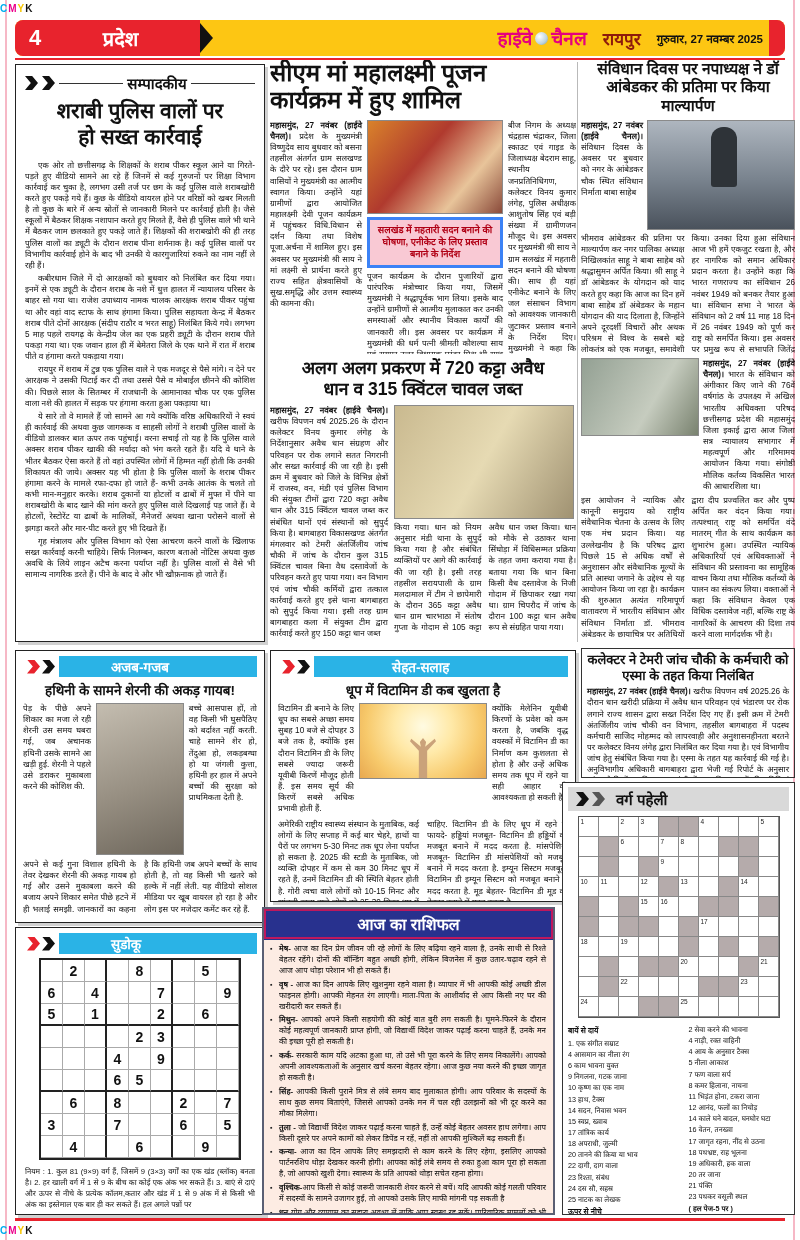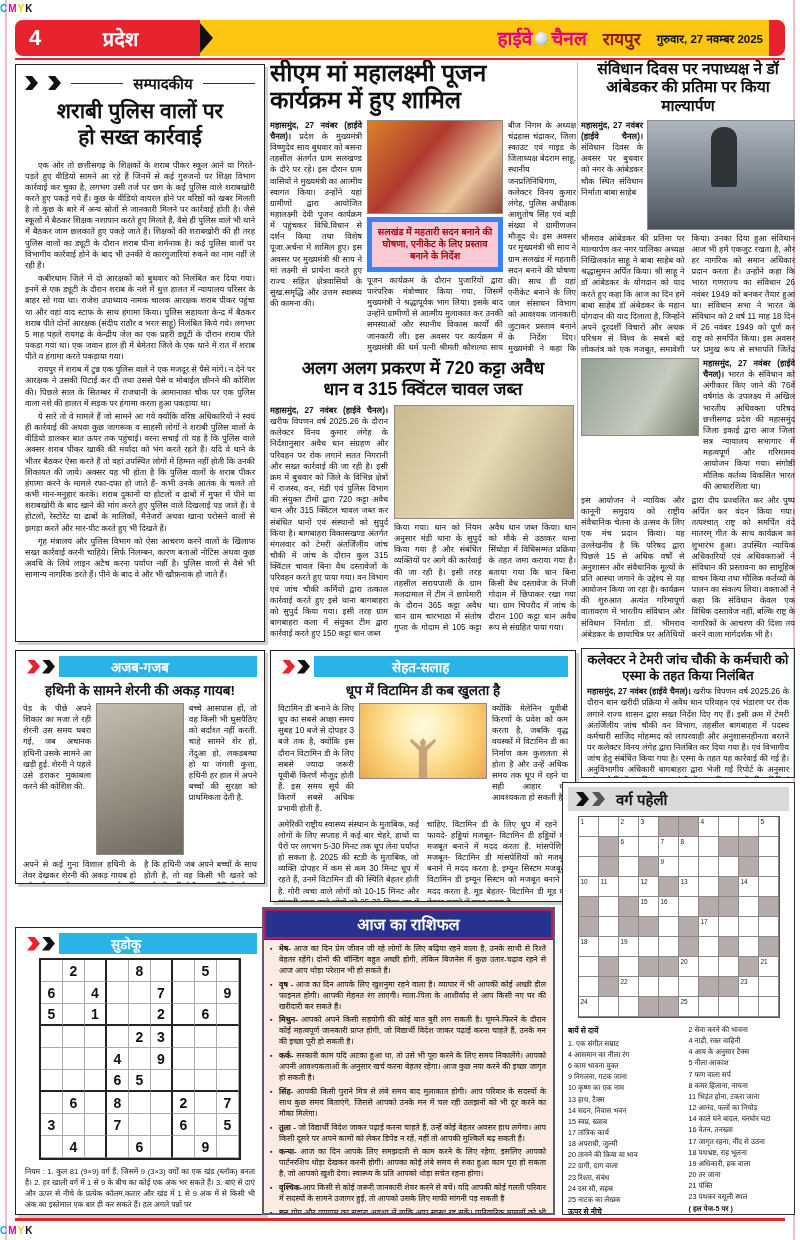--- a/index.html
+++ b/index.html
@@ -28,57 +28,57 @@
   .abs{position:absolute;}
   .box{border:1.5px solid #222;box-shadow:3px 3px 0 rgba(0,0,0,.18);background:#fff;overflow:hidden;}
   .body-t{font-size:8.2px;line-height:1.36;text-align:justify;}
   .body-t p{margin:0 0 2px;text-indent:13px;}
   .dl{font-weight:bold;}
   .photo{border:1px solid #8a8a8a;position:relative;overflow:hidden;}
   .vsep{position:absolute;width:1px;background:#b9b9b9;}
 
   
   #edit{left:15px;top:64px;width:250px;height:578px;padding:6px 9px;box-sizing:border-box;}
-  .kick{display:flex;align-items:center;gap:10px;margin:2px 0 3px;}
+  .kick{display:flex;align-items:center;gap:4px;margin:2px 0 3px;}
   .kick .ln{flex:1;border-top:1.6px solid #333;}
   .kick .kt{font-size:15px;font-weight:bold;}
   .chv{display:inline-block;width:13px;height:14px;background:#111;clip-path:polygon(0 0,55% 0,100% 50%,55% 100%,0 100%,45% 50%);}
   .chv.red{background:#e8232d;}
   .edit-h{text-align:center;font-weight:bold;font-size:21px;line-height:1.25;margin:5px 0 9px;}
 
   
   .sect{box-sizing:border-box;padding:5px 7px;}
   .banner{position:relative;height:21px;background:#2ab3e6;margin:0 0 4px;display:flex;align-items:center;}
   .banner .chvs{background:#fff;height:100%;display:flex;align-items:center;padding:0 4px;gap:2px;}
   .banner .bl{color:#fff;font-weight:bold;font-size:13.5px;margin-left:52px;}
   .sec-h{text-align:center;font-weight:bold;font-size:13.5px;margin:3px 0 4px;}
 
   
-  #ajab{left:15px;top:650px;width:250px;height:234px;}
+  #ajab{left:15px;top:650px;width:250px;height:273px;}
   #ajab .row{display:flex;gap:5px;}
   #ajab .col{width:70px;}
   #ajab .ph{width:88px;height:150px;background:linear-gradient(160deg,#c4bdb0,#978f82 55%,#6e675c);}
   #ajab .bot{margin-top:4px;column-count:2;column-gap:8px;}
 
   
   #sud{left:15px;top:927px;width:250px;height:288px;}
   #sudoku-grid{display:grid;grid-template-columns:repeat(9,22px);grid-auto-rows:22px;width:198px;margin:4px auto 6px;border:2px solid #222;}
   .s-cell{border-right:1px solid #aaa;border-bottom:1px solid #aaa;display:flex;align-items:center;justify-content:center;
           font-size:14px;font-weight:bold;font-family:"Liberation Sans",sans-serif;}
   .s-cell.brh{border-right:2px solid #222}.s-cell.bbh{border-bottom:2px solid #222}
   .rules{font-size:7.6px;line-height:1.45;text-align:justify;padding:0 2px;}
 
   
   #cmart{left:270px;top:60px;width:306px;height:294px;overflow:hidden;}
   .h-xl{font-weight:bold;font-size:24px;line-height:1.12;margin:0 0 6px;}
   #cmart .cols{display:flex;gap:5px;}
   #cmart .c1{width:93px;}#cmart .c3{width:68px;flex:none;}
   #cmart .cc{width:136px;flex:none;}
   #cmart .ph{width:134px;height:92px;background:linear-gradient(130deg,#d9822b,#b03a2e 40%,#e8c49a 72%,#8a4a3a);}
-  .capbox{background:#f9c9d4;color:#b00015;font-weight:bold;font-size:9.5px;line-height:1.3;text-align:center;padding:4px 3px;margin:3px 0;border:5px solid #3b82f6;}
+  .capbox{background:#f9c9d4;color:#b00015;font-weight:bold;font-size:9.5px;line-height:1.3;text-align:center;padding:4px 3px;margin:3px 0;border:3px solid #3b82f6;}
 
   #dhan{left:270px;top:358px;width:306px;height:284px;overflow:hidden;}
   .h-lg{font-weight:bold;font-size:17.5px;line-height:1.2;text-align:center;margin:0 0 5px;}
   #dhan .cols{display:flex;gap:6px;}
   #dhan .c1{width:118px;flex:none;}
   #dhan .ph{width:178px;height:112px;background:linear-gradient(120deg,#c9b98f,#e6dab3 50%,#a09272);margin-bottom:3px;}
   #dhan .right2{column-count:2;column-gap:7px;}
 
   
   #sehat{left:270px;top:650px;width:306px;height:252px;}

